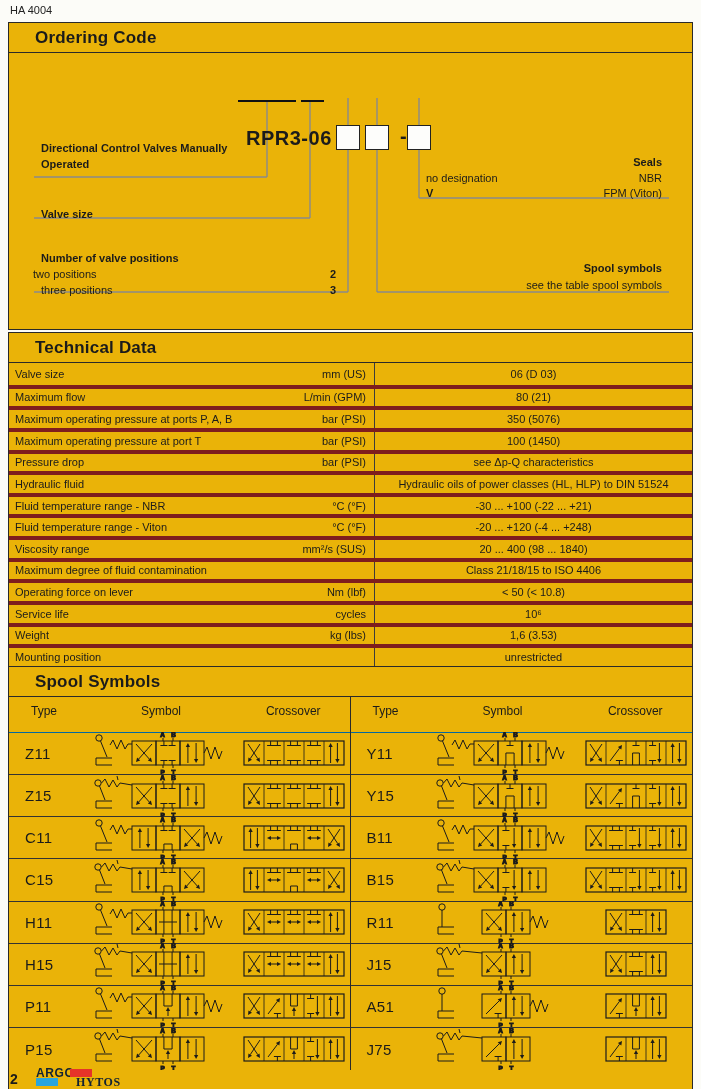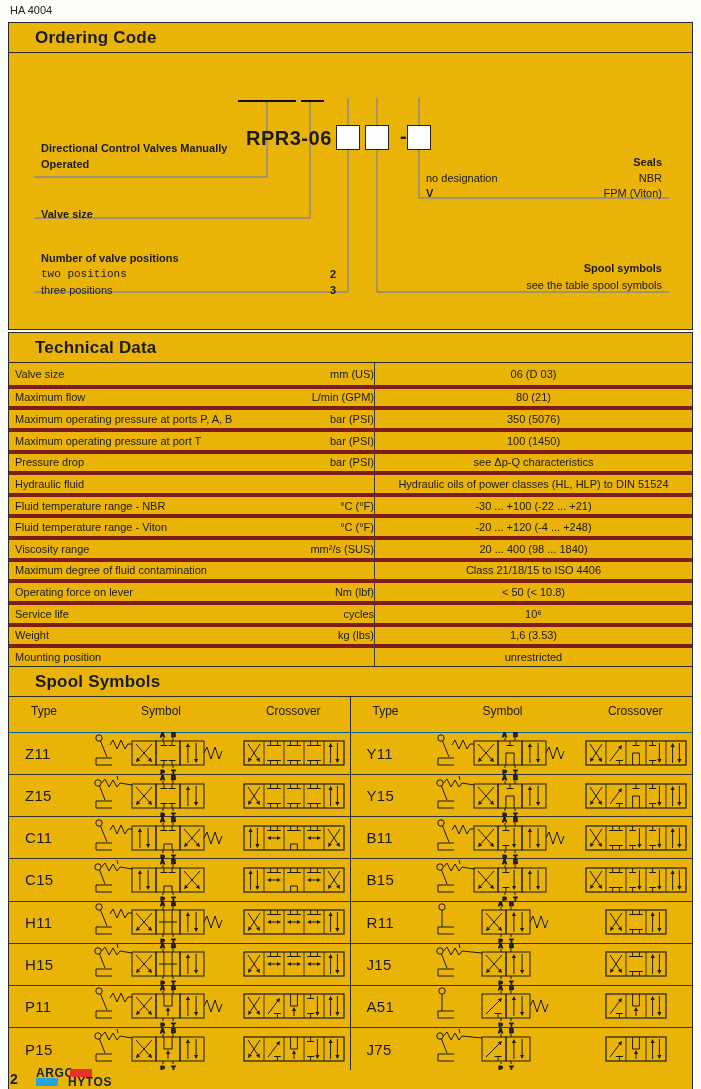--- a/index.html
+++ b/index.html
@@ -22,21 +22,21 @@
   .code-dash { position:absolute; left:391px; top:72px; font-size:20px; font-weight:bold; }
   .r-align { text-align:right; }
   .conn { position:absolute; left:0; top:0; pointer-events:none; }
 
   
   #main { top:332px; height:947px; }
   .tech-table { width:100%; font-size:11px; }
   .trow { display:flex; height:21.64px; border-top:4px solid #7f1d1d; align-items:stretch; }
   .trow:first-child { border-top:none; }
   .tparam { flex:0 0 250px; display:flex; align-items:center; padding-left:6px; }
-  .tunit { flex:0 0 116px; display:flex; align-items:center; justify-content:flex-end; padding-right:0; border-right:1px solid #3c3c3c;text-align:center; }
+  .tunit { flex:0 0 116px; display:flex; align-items:center; justify-content:flex-end; padding-right:8px; border-right:1px solid #3c3c3c;text-align:center; }
   .tvalue { flex:1; display:flex; align-items:center; justify-content:center; text-align:center; }
 
   .spool-title { border-top:none; }
   .spool-wrap { display:flex; width:100%; }
   .spool-half { width:50%; }
   .spool-half.left { border-right:1.4px solid #2a2a2a; }
   .shead { display:flex; height:36px; border-bottom:1px solid #0369a1; font-size:12px; }
   .shead .hc { padding-top:7px; }
   .hc-type { flex:0 0 76px; padding-left:22px; }
   .hc-sym  { flex:0 0 152px; text-align:center; }
@@ -48,21 +48,21 @@
   .scell-cross{ flex:1; display:flex; justify-content:center; }
   svg.valve { display:block; }
   svg.valve text { font-family:"Liberation Sans","DejaVu Sans",sans-serif; font-weight:bold; fill:#111; }
 
   
   .page-num { position:absolute; left:10px; top:1071px; font-size:14px; font-weight:bold; }
   .logo { position:absolute; left:36px; top:1068px; font-size:12px; font-weight:bold; letter-spacing:.6px; line-height:8px; color:#123; }
   .logo-row { display:flex; align-items:center; height:9px; }
   .logo-red, .logo-blue { display:inline-block; width:22px; height:8px; }
   .logo-argo { display:inline-block; width:34px; }
-  .logo-hytos { display:inline-block; padding-left:10px; }
+  .logo-hytos { display:inline-block; padding-left:18px;font-family:Liberation Serif, serif; }
 </style>
 </head>
 <body>
 
 <div class="page">
 
   <div class="doc-code">HA 4004</div>
 
   <div class="section" id="ordering">
     <div class="sec-title">Ordering Code</div>
@@ -85,21 +85,21 @@
       <div class="model">RPR3-06</div>
       <div class="code-box" style="left:327px"></div>
       <div class="code-box" style="left:356px"></div>
       <div class="code-dash">-</div>
       <div class="code-box" style="left:398px"></div>
 
       <div class="ord-abs b" style="left:32px; top:82px;">Directional Control Valves Manually</div>
       <div class="ord-abs b" style="left:32px; top:98px;">Operated</div>
       <div class="ord-abs b" style="left:32px; top:148px;">Valve size</div>
       <div class="ord-abs b" style="left:32px; top:192px;">Number of valve positions</div>
-      <div class="ord-abs" style="left:32px; top:208px;font-family:Liberation Mono, monospace;">two positions</div>
+      <div class="ord-abs" style="left:24px; top:208px;">two positions</div>
       <div class="ord-abs b r-align" style="left:305px; top:208px; width:22px;">2</div>
       <div class="ord-abs" style="left:32px; top:224px;">three positions</div>
       <div class="ord-abs b r-align" style="left:305px; top:224px; width:22px;">3</div>
 
       <div class="ord-abs b r-align" style="right:30px; top:96px;">Seals</div>
       <div class="ord-abs" style="left:417px; top:112px;">no designation</div>
       <div class="ord-abs r-align" style="right:30px; top:112px;">NBR</div>
       <div class="ord-abs b" style="left:417px; top:127px;">V</div>
       <div class="ord-abs r-align" style="right:30px; top:127px;">FPM (Viton)</div>
       <div class="ord-abs b r-align" style="right:30px; top:202px;">Spool symbols</div>

